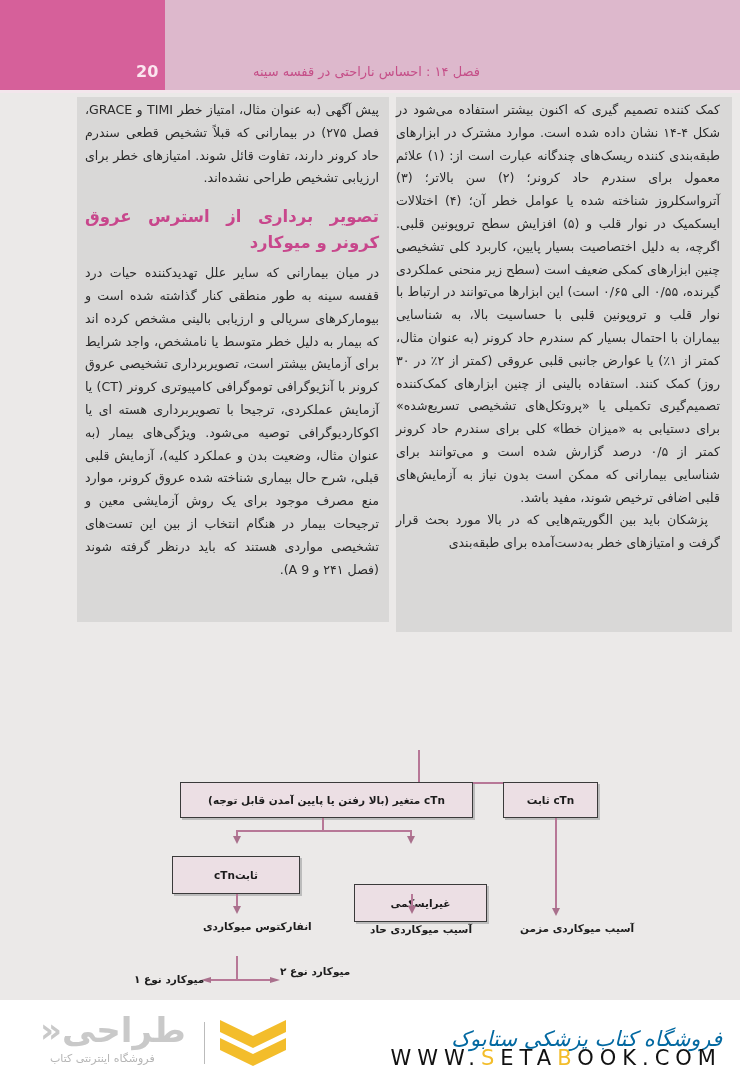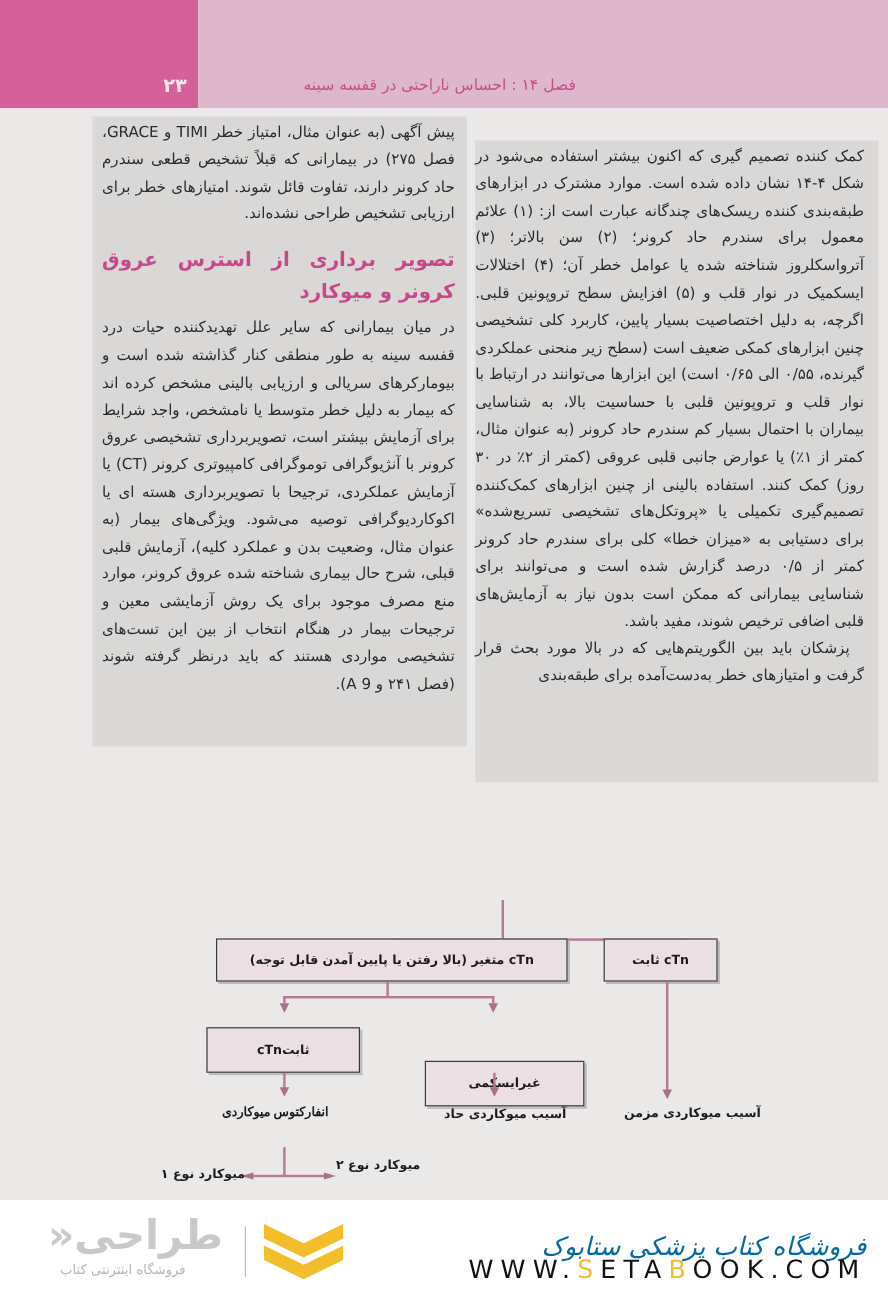--- a/index.html
+++ b/index.html
@@ -10,21 +10,21 @@
       position: relative;
     }
     .page { position: absolute; left: 0; top: 0; width: 740px; height: 1000px; background: #ebe9e8; }
     .header { position: absolute; left: 0; top: 0; width: 740px; height: 92px; background: #ddb8cc; }
     .header-pink { position: absolute; left: 0; top: 0; width: 165px; height: 92px; background: #d6609a; }
     .page-num { position: absolute; left: 136px; top: 62px; color: #fbe6ef; font-size: 16px; font-weight: bold; }
     .chapter-title { position: absolute; right: 260px; top: 64px; color: #c54e88; font-size: 13px; direction: rtl; white-space: nowrap; }
     .header-line { position: absolute; left: 0; top: 90px; width: 740px; height: 3px; background: #f3e6ec; }
 
     .col { position: absolute; background: #d9d8d7; direction: rtl; text-align: justify; color: #2b2b2b; font-size: 12.6px; line-height: 22.8px; }
-    .col-right { left: 396px; top: 97px; width: 336px; height: 535px; padding: 2px 12px 0 0; margin-top: 20px; }
+    .col-right { left: 396px; top: 97px; width: 336px; height: 535px; padding: 2px 12px 0 0; }
     .col-left { left: 77px; top: 97px; width: 312px; height: 525px; padding: 2px 10px 0 8px; }
     .col p { margin: 0; }
     .indent { text-indent: 12px; }
     .section-heading { color: #c8478c; font-size: 16.5px; font-weight: bold; line-height: 26px; margin: 14px 0 6px 0; }
 
     .diagram { position: absolute; left: 0; top: 640px; width: 740px; height: 360px; }
     .box { position: absolute; background: #ecdfe4; border: 1.4px solid #3a3a3a; box-shadow: 2px 2px 0 #bcbcbc; display: flex; align-items: center; justify-content: center; direction: rtl; font-size: 10.5px; font-weight: bold; color: #1c1c1c; }
     .line { position: absolute; background: #b77897; }
     .arrow-down { position: absolute; width: 0; height: 0; border-left: 4px solid transparent; border-right: 4px solid transparent; border-top: 8px solid #a9708c; }
     .arrow-left { position: absolute; width: 0; height: 0; border-top: 3px solid transparent; border-bottom: 3px solid transparent; border-right: 10px solid #a9708c; }
@@ -40,21 +40,21 @@
     .logo-word { position: absolute; left: 40px; top: 10px; font-size: 34px; font-weight: bold; color: #c9c9c9; direction: rtl; white-space: nowrap; }
     .logo-sub { position: absolute; left: 50px; top: 52px; font-size: 11px; color: #b5b5b5; direction: rtl; white-space: nowrap; text-align: center; }
   </style>
 </head>
 <body>
 
 <div class="page">
 
   <div class="header">
     <div class="header-pink">
-      <span class="page-num">۲۳</span>
+      <span class="page-num">20</span>
     </div>
     <span class="chapter-title">فصل ۱۴ : احساس ناراحتی در قفسه سینه</span>
     <div class="header-line"></div>
   </div>
 
   <div class="col col-right">
     <p>کمک کننده تصمیم گیری که اکنون بیشتر استفاده می‌شود در شکل ۴-۱۴ نشان داده شده است. موارد مشترک در ابزارهای طبقه‌بندی کننده ریسک‌های چندگانه عبارت است از: (۱) علائم معمول برای سندرم حاد کرونر؛ (۲) سن بالاتر؛ (۳) آترواسکلروز شناخته شده یا عوامل خطر آن؛ (۴) اختلالات ایسکمیک در نوار قلب و (۵) افزایش سطح تروپونین قلبی. اگرچه، به دلیل اختصاصیت بسیار پایین، کاربرد کلی تشخیصی چنین ابزارهای کمکی ضعیف است (سطح زیر منحنی عملکردی گیرنده، ۰/۵۵ الی ۰/۶۵ است) این ابزارها می‌توانند در ارتباط با نوار قلب و تروپونین قلبی با حساسیت بالا، به شناسایی بیماران با احتمال بسیار کم سندرم حاد کرونر (به عنوان مثال، کمتر از ۱٪) یا عوارض جانبی قلبی عروقی (کمتر از ۲٪ در ۳۰ روز) کمک کنند. استفاده بالینی از چنین ابزارهای کمک‌کننده تصمیم‌گیری تکمیلی یا «پروتکل‌های تشخیصی تسریع‌شده» برای دستیابی به «میزان خطا» کلی برای سندرم حاد کرونر کمتر از ۰/۵ درصد گزارش شده است و می‌توانند برای شناسایی بیمارانی که ممکن است بدون نیاز به آزمایش‌های قلبی اضافی ترخیص شوند، مفید باشد.</p>
     <p class="indent">پزشکان باید بین الگوریتم‌هایی که در بالا مورد بحث قرار گرفت و امتیازهای خطر به‌دست‌آمده برای طبقه‌بندی</p>
   </div>
 
@@ -100,21 +100,21 @@
 
     <div class="box" style="left:354px; top:216px; width:133px; height:38px;margin-top:28px;">
       <span>غیرایسکمی</span>
     </div>
 
     <div class="line" style="left:236px; top:254px; width:2px; height:14px;"></div>
     <div class="arrow-down" style="left:233px; top:266px;"></div>
     <div class="line" style="left:411px; top:254px; width:2px; height:14px;"></div>
     <div class="arrow-down" style="left:408px; top:266px;"></div>
 
-    <span class="outcome" style="left:185px; top:280px;font-family:Liberation Serif, serif;">انفارکتوس میوکاردی</span>
+    <span class="outcome" style="left:203px; top:280px;">انفارکتوس میوکاردی</span>
     <span class="outcome" style="left:370px; top:283px;">آسیب میوکاردی حاد</span>
     <span class="outcome" style="left:520px; top:282px;">آسیب میوکاردی مزمن</span>
 
     <div class="line" style="left:236px; top:316px; width:2px; height:24px;"></div>
     <div class="line" style="left:210px; top:339px; width:60px; height:2px;"></div>
     <div class="arrow-left" style="left:201px; top:337px;"></div>
     <div class="arrow-right" style="left:270px; top:337px;"></div>
     <span class="outcome" style="left:134px; top:333px;">میوکارد نوع ۱</span>
     <span class="outcome" style="left:280px; top:325px;">میوکارد نوع ۲</span>
   </div>

